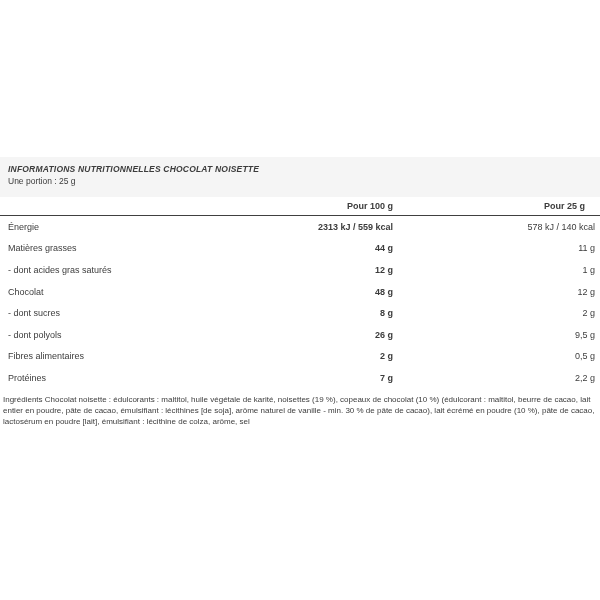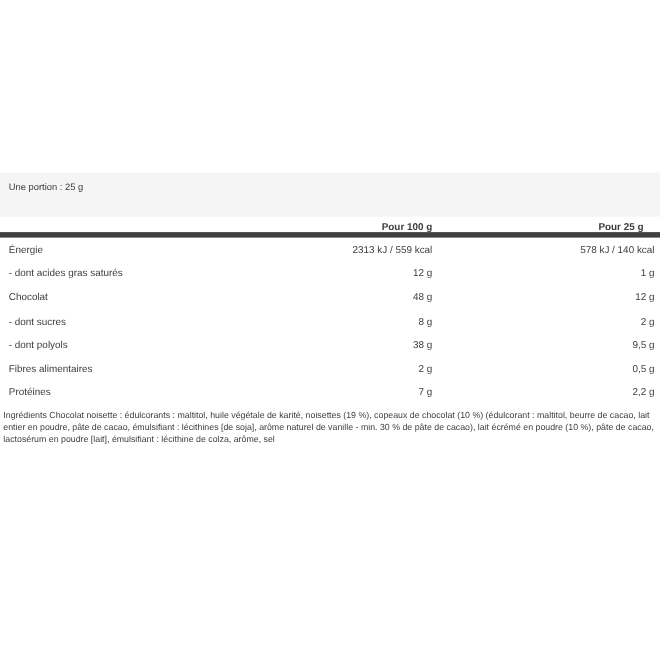--- a/index.html
+++ b/index.html
@@ -31,21 +31,21 @@
     color: #3c3c3c;
     line-height: 11px;
     margin-top: 1px;
   }
 
   
   .ntable { width: 600px; }
   .thead {
     position: relative;
     height: 19px;
-    border-bottom: 5px solid #404040;
+    border-bottom: 1px solid #404040;
   }
   .thead span {
     position: absolute;
     top: 4px;
     font-size: 9px;
     font-weight: bold;
     color: #3c3c3c;
   }
   .col100 { right: 207px; }
   .col25  { right: 15px; }
@@ -60,20 +60,21 @@
     position: absolute;
     left: 8px; top: 50%;
     transform: translateY(-50%);
     white-space: nowrap;
   }
   .nrow .v100 {
     position: absolute;
     right: 207px; top: 50%;
     transform: translateY(-50%);
     white-space: nowrap;
+    font-weight: bold;
   }
   .nrow .v25 {
     position: absolute;
     right: 5px; top: 50%;
     transform: translateY(-50%);
     white-space: nowrap;
     margin-left: 12px;
   }
 
   
@@ -83,35 +84,41 @@
     line-height: 11px;
     color: #3c3c3c;
   }
 </style>
 </head>
 <body>
 
 <div class="page">
 
   <section class="info-band">
+    <div class="band-title">INFORMATIONS NUTRITIONNELLES CHOCOLAT NOISETTE</div>
     <div class="band-portion">Une portion : 25 g</div>
   </section>
 
   <div class="ntable">
     <div class="thead">
       <span class="col100">Pour 100 g</span>
       <span class="col25">Pour 25 g</span>
     </div>
     <div id="table-body">
   <div class="nrow">
     <span class="label">Énergie</span>
     <span class="v100">2313 kJ / 559 kcal</span>
     <span class="v25">578 kJ / 140 kcal</span>
   </div>
 
+  <div class="nrow">
+    <span class="label">Matières grasses</span>
+    <span class="v100">44 g</span>
+    <span class="v25">11 g</span>
+  </div>
 
   <div class="nrow">
     <span class="label">- dont acides gras saturés</span>
     <span class="v100">12 g</span>
     <span class="v25">1 g</span>
   </div>
 
   <div class="nrow">
     <span class="label">Chocolat</span>
     <span class="v100">48 g</span>
@@ -119,21 +126,21 @@
   </div>
 
   <div class="nrow">
     <span class="label">- dont sucres</span>
     <span class="v100">8 g</span>
     <span class="v25">2 g</span>
   </div>
 
   <div class="nrow">
     <span class="label">- dont polyols</span>
-    <span class="v100">38 g</span>
+    <span class="v100">26 g</span>
     <span class="v25">9,5 g</span>
   </div>
 
   <div class="nrow">
     <span class="label">Fibres alimentaires</span>
     <span class="v100">2 g</span>
     <span class="v25">0,5 g</span>
   </div>
 
   <div class="nrow">

